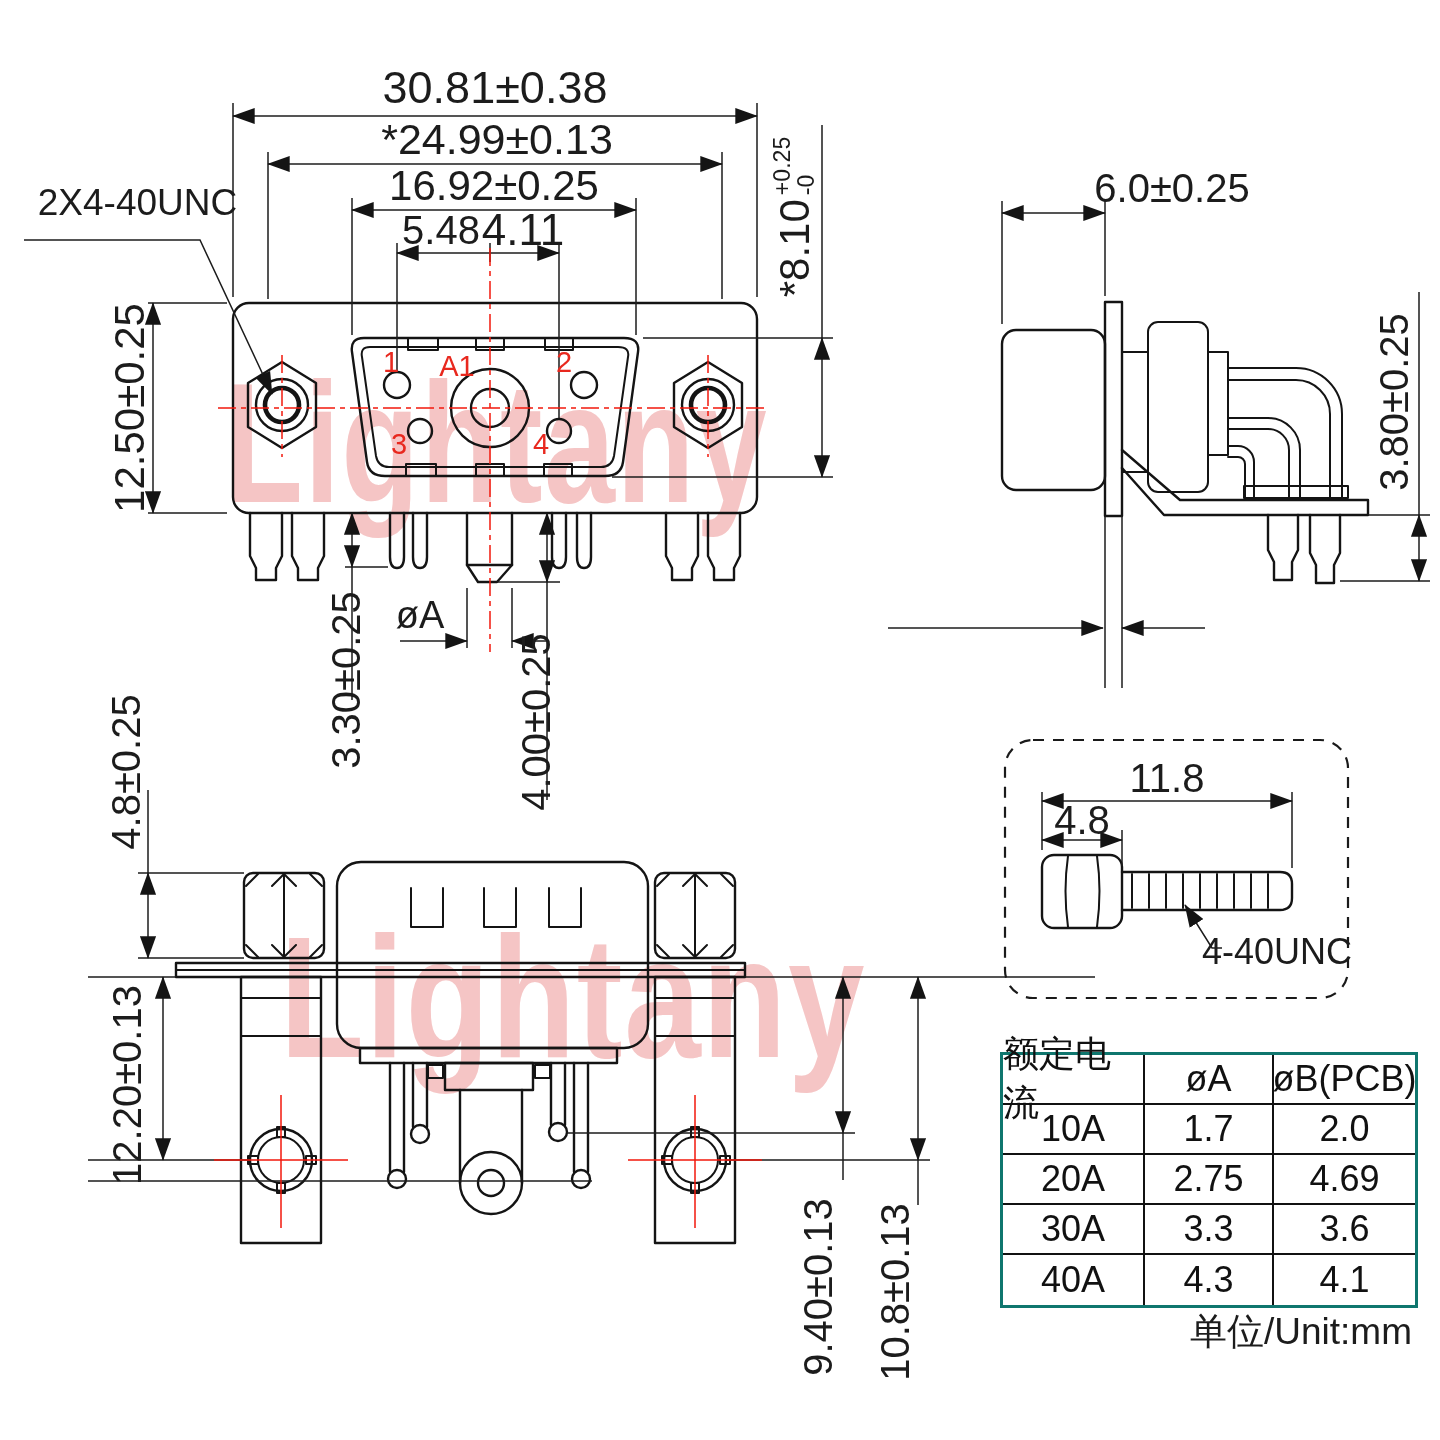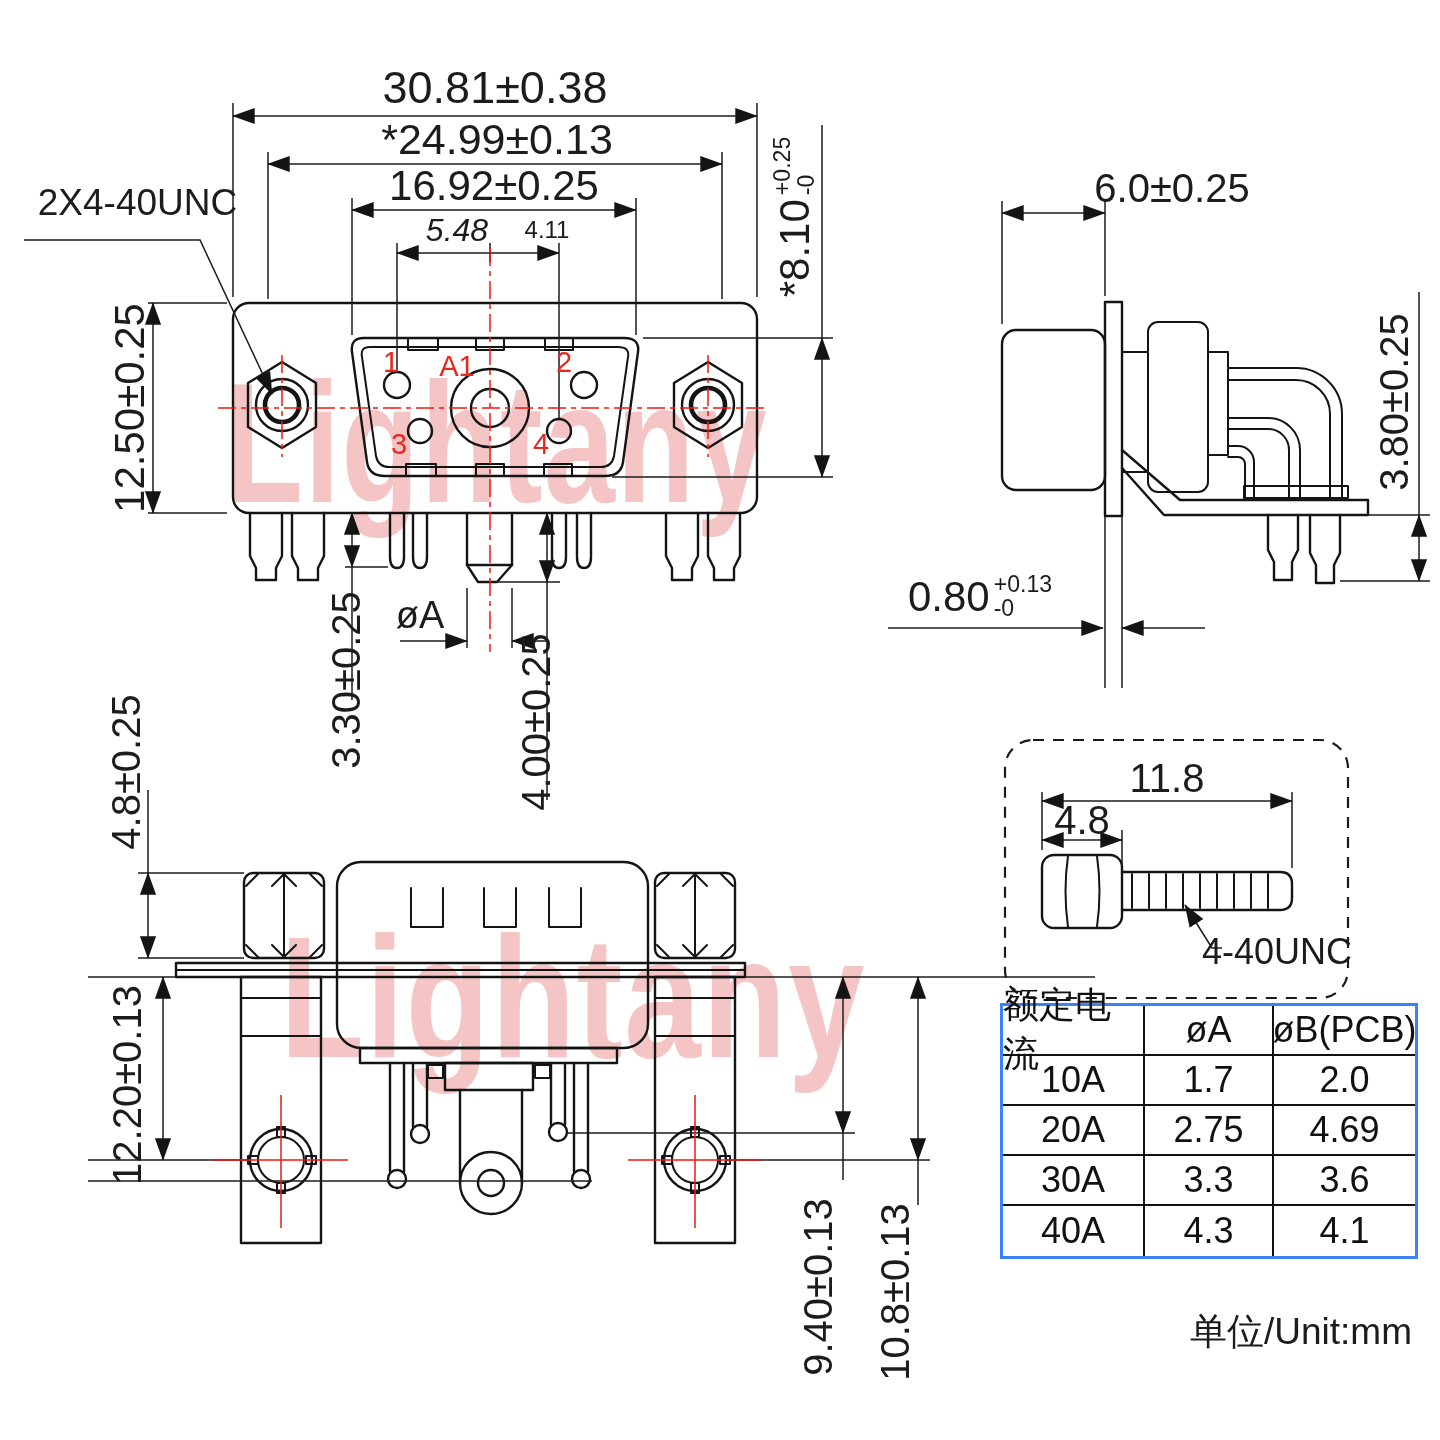--- a/index.html
+++ b/index.html
@@ -14,23 +14,23 @@
   .rs{fill:none;stroke:#f2180c;stroke-width:1.5;}
   .dash{fill:none;stroke:#1a1a1a;stroke-width:2.2;stroke-dasharray:11 9;}
   .lbl{position:absolute;display:flex;align-items:center;justify-content:center;
        white-space:nowrap;color:#1c1c1c;line-height:1;}
   .v{transform:rotate(-90deg);}
   .red{color:#e8281e;}
   .stack{display:inline-flex;flex-direction:column;align-items:flex-start;line-height:1.02;
          font-size:0.55em;margin-left:4px;}
   .wm{position:absolute;font-weight:bold;color:#f5c5c5;letter-spacing:2px;
       transform-origin:left top;white-space:nowrap;z-index:0;}
-  .spec{position:absolute;left:1000px;top:1003px;display:grid;
+  .spec{position:absolute;left:1000px;top:1052px;display:grid;
         grid-template-columns:142px 129px 141px;grid-auto-rows:50px;
-        border:3px solid #3b82f6;background:#fff0;}
+        border:3px solid #0f766e;background:#fff0;}
   .spec .c{border-right:2.5px solid #111;border-bottom:2.5px solid #111;
         display:flex;align-items:center;justify-content:center;font-size:36px;color:#111;}
   .spec .c.lastcol{border-right:none;}
   .spec .c.lastrow{border-bottom:none;}
 </style>
 </head>
 <body>
 
 <div id="canvas">
 
@@ -203,48 +203,41 @@
       <path class="d" d="M1122,866 V830"></path>
       <line class="d" x1="1042" y1="840" x2="1122" y2="840" marker-start="url(#arw)" marker-end="url(#arw)"></line>
       <path class="d" d="M1222,948 H1212 L1185,905" marker-end="url(#arw)"></path>
     </g>
   </svg>
 
   <div class="lbl" style="left:20px;top:180px;width:235px;height:44px;font-size:37px;">2X4-40UNC</div>
   <div class="lbl" style="left:375px;top:65px;width:240px;height:44px;font-size:45px;">30.81±0.38</div>
   <div class="lbl" style="left:377px;top:118px;width:240px;height:42px;font-size:43px;">*24.99±0.13</div>
   <div class="lbl" style="left:379px;top:165px;width:230px;height:42px;font-size:42px;">16.92±0.25</div>
-  <div class="lbl" style="left:412px;top:210px;width:90px;height:40px;font-size:32px;font-style:italic;">5.48</div>
-  <div class="lbl" style="left:478px;top:210px;width:90px;height:40px;font-size:24px;margin-left:24px;">4.11</div>
+  <div class="lbl" style="left:396px;top:210px;width:90px;height:40px;font-size:40px;">5.48</div>
+  <div class="lbl" style="left:478px;top:210px;width:90px;height:40px;font-size:44px;">4.11</div>
   <div class="lbl v" style="left:15px;top:386px;width:230px;height:44px;font-size:42px;">12.50±0.25</div>
   <div class="lbl v" style="left:690px;top:194px;width:210px;height:46px;font-size:42px;">
     <span>*8.10</span>
     <span class="stack">
       <span>+0.25</span>
       <span>-0</span>
     </span>
   </div>
   <div class="lbl red" style="left:376px;top:347px;width:30px;height:30px;font-size:29px;">1</div>
   <div class="lbl red" style="left:432px;top:351px;width:50px;height:30px;font-size:29px;">A1</div>
   <div class="lbl red" style="left:549px;top:347px;width:30px;height:30px;font-size:29px;">2</div>
   <div class="lbl red" style="left:384px;top:429px;width:30px;height:30px;font-size:29px;">3</div>
   <div class="lbl red" style="left:526px;top:429px;width:30px;height:30px;font-size:29px;">4</div>
   <div class="lbl" style="left:380px;top:595px;width:80px;height:40px;font-size:38px;">øA</div>
   <div class="lbl v" style="left:246px;top:658px;width:200px;height:44px;font-size:40px;">3.30±0.25</div>
   <div class="lbl v" style="left:441px;top:700px;width:190px;height:44px;font-size:40px;">4.00±0.25</div>
 
   <div class="lbl" style="left:1082px;top:166px;width:180px;height:44px;font-size:40px;">6.0±0.25</div>
   <div class="lbl v" style="left:1284px;top:380px;width:220px;height:44px;font-size:40px;">3.80±0.25</div>
-  <div class="lbl" style="left:880px;top:574px;width:200px;height:46px;font-size:42px;">
-    <span>0.80</span>
-    <span class="stack">
-      <span>+0.13</span>
-      <span>-0</span>
-    </span>
-  </div>
 
   <div class="lbl v" style="left:31px;top:750px;width:190px;height:44px;font-size:40px;">4.8±0.25</div>
   <div class="lbl v" style="left:7px;top:1063px;width:240px;height:44px;font-size:40px;">12.20±0.13</div>
   <div class="lbl v" style="left:703px;top:1265px;width:230px;height:44px;font-size:40px;">9.40±0.13</div>
   <div class="lbl v" style="left:785px;top:1270px;width:220px;height:44px;font-size:40px;">10.8±0.13</div>
 
   <div class="lbl" style="left:1107px;top:758px;width:120px;height:40px;font-size:40px;">11.8</div>
   <div class="lbl" style="left:1037px;top:800px;width:90px;height:40px;font-size:40px;">4.8</div>
   <div class="lbl" style="left:1187px;top:932px;width:180px;height:40px;font-size:36px;">4-40UNC</div>
 

